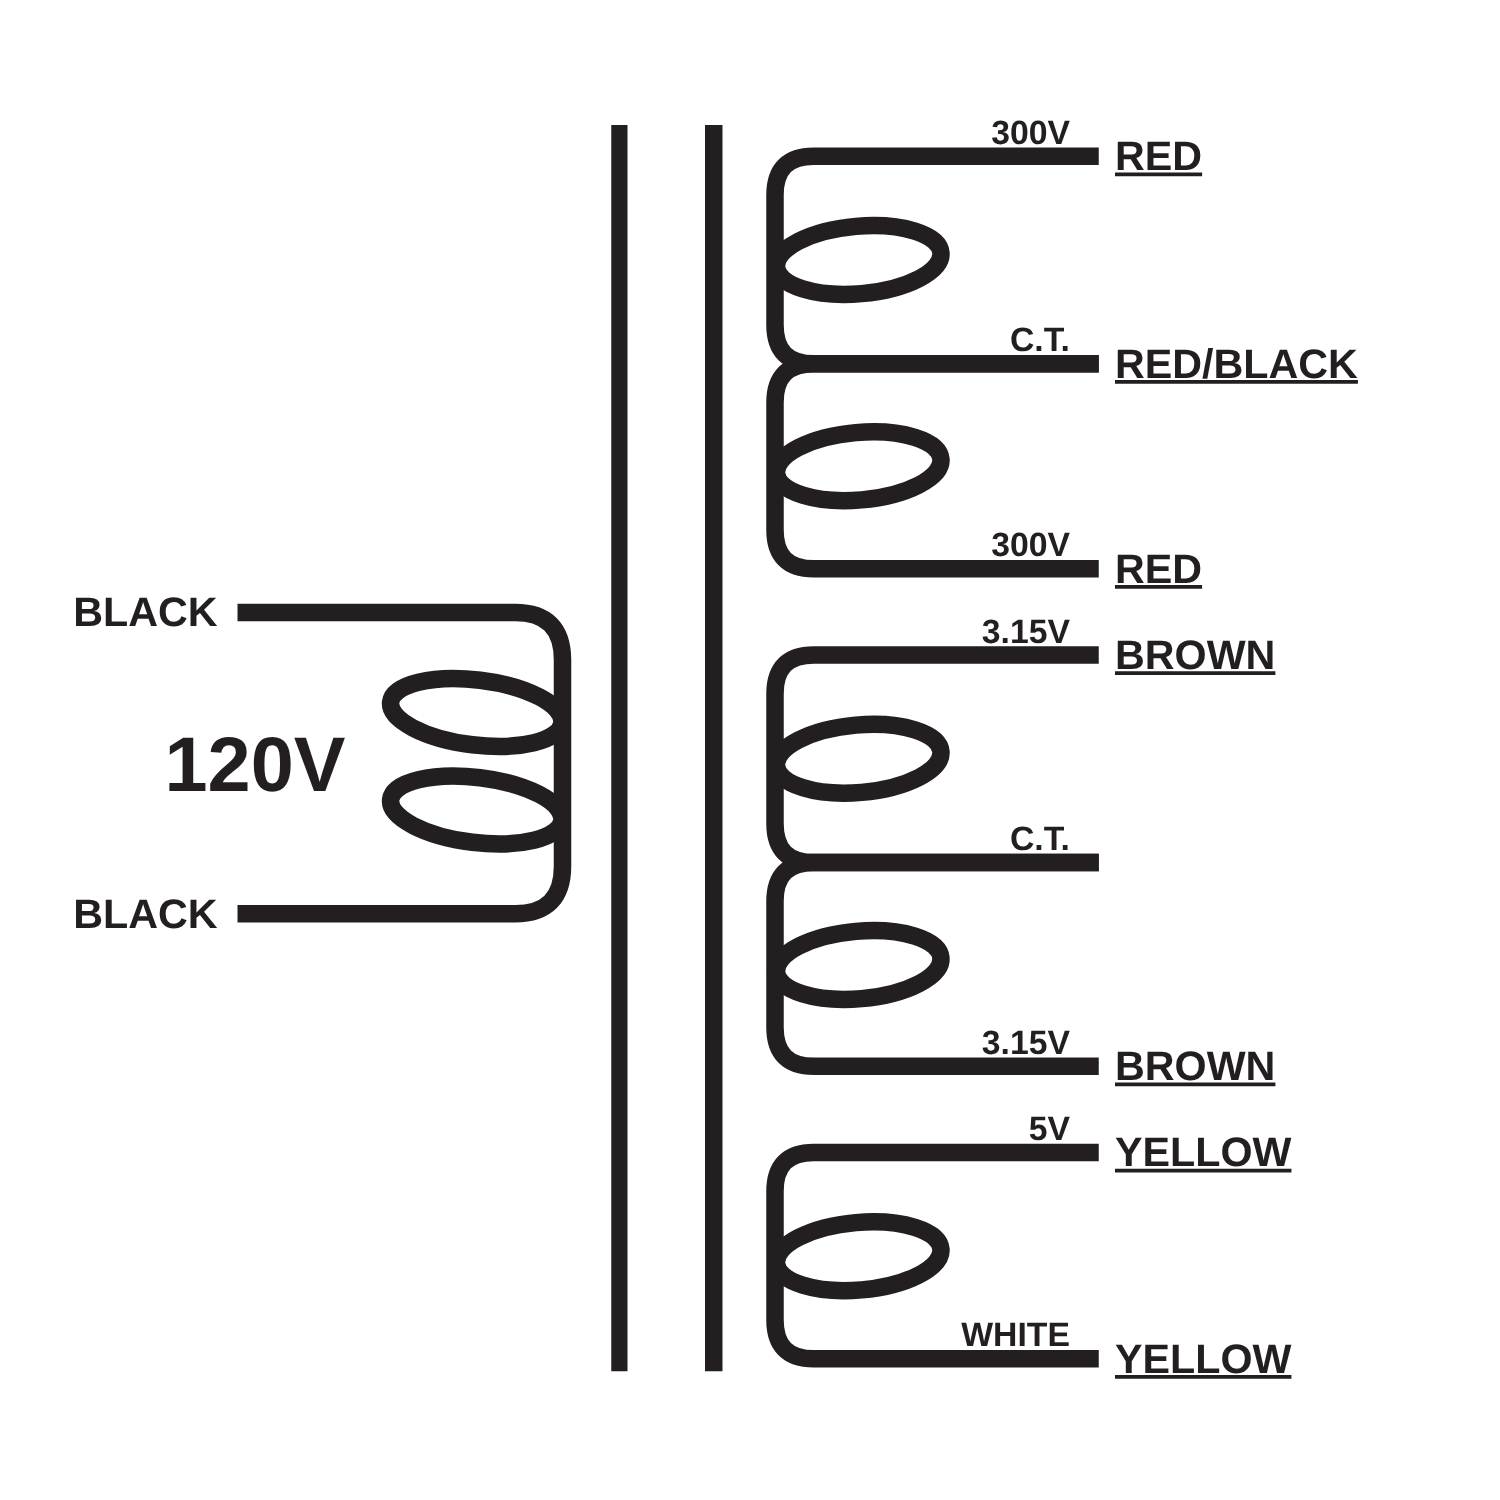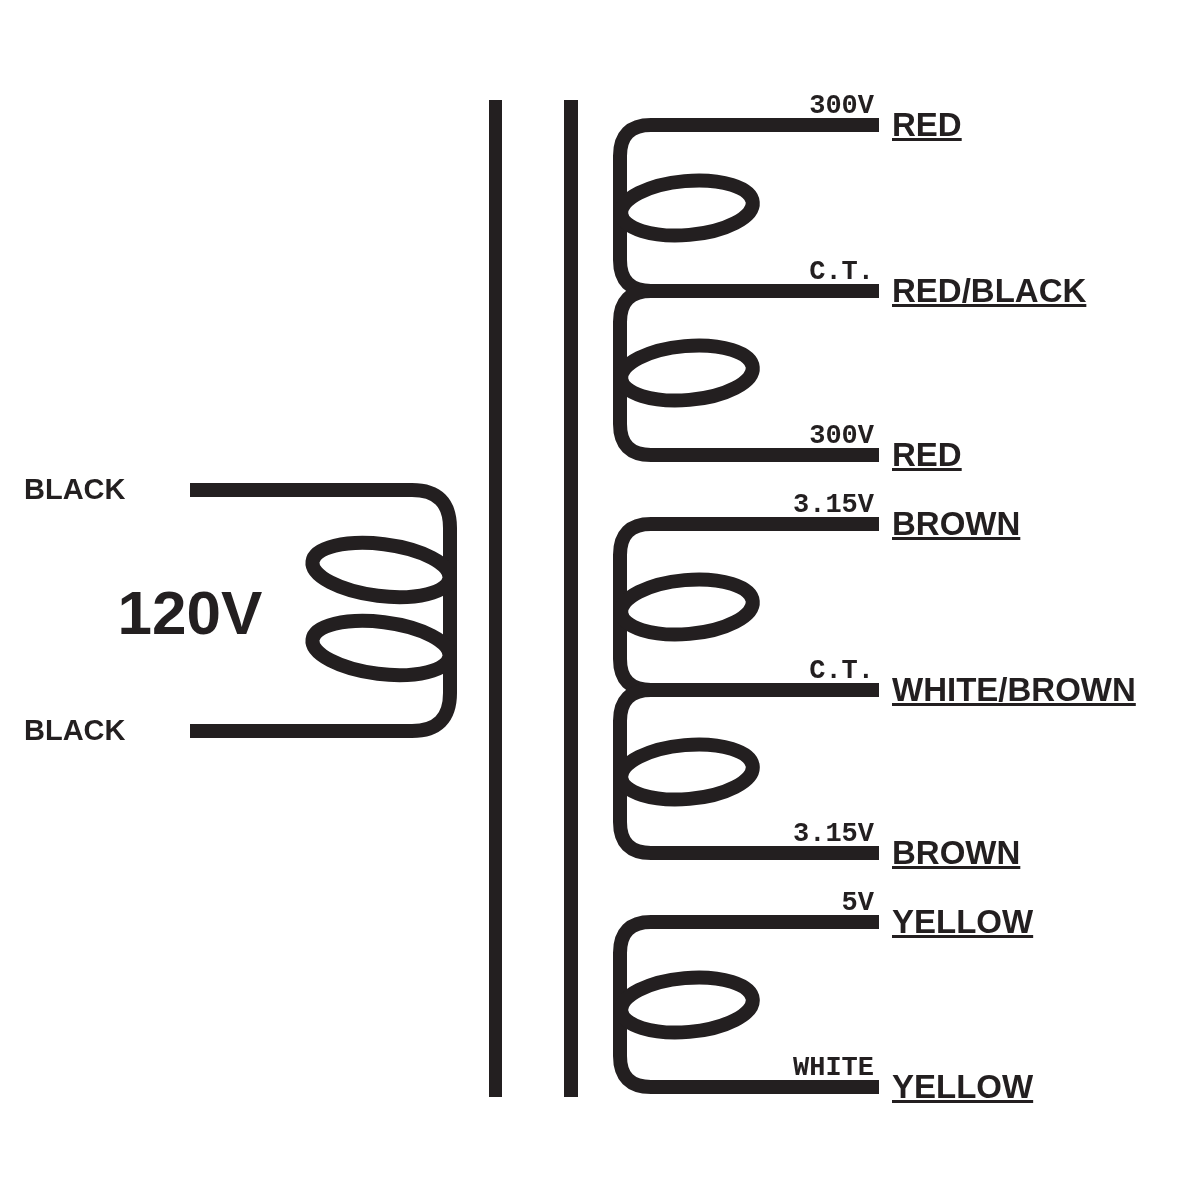--- a/index.html
+++ b/index.html
@@ -12,33 +12,33 @@
   }
   #wires{position:absolute;left:0;top:0;}
   .lbl{
     position:absolute;
     color:#231f20;
     font-weight:bold;
     white-space:nowrap;
   }
   .tap{            
     font-size:27px;line-height:27px;
-    right:326px;text-align:center;font-family:Liberation Mono, monospace;
+    right:344px;text-align:center;
   }
   .wire{           
     font-size:33px;line-height:33px;
     left:892px;text-align:left;text-decoration:underline;
   }
   .pri{            
-    font-size:29px;line-height:33px;
-    left:24px;width:130px;
+    font-size:33px;line-height:33px;
+    left:44px;width:130px;text-align:right;
   }
   .volt-big{
     font-size:62px;line-height:62px;
-    left:90px;width:200px;text-align:center;
+    left:104px;width:200px;text-align:center;
   }
 </style>
 </head>
 <body>
 
 <div id="canvas">
 
   <svg id="wires" width="1200" height="1200" viewBox="0 0 1200 1200">
     <g stroke="#231f20" fill="none">
 
@@ -74,21 +74,20 @@
 
   <div class="lbl wire" style="top:108px;">RED</div>
   <div class="lbl wire" style="top:274px;">RED/BLACK</div>
   <div class="lbl wire" style="top:438px;">RED</div>
 
   <div class="lbl tap" style="top:492px;">3.15V</div>
   <div class="lbl tap" style="top:658px;">C.T.</div>
   <div class="lbl tap" style="top:821px;">3.15V</div>
 
   <div class="lbl wire" style="top:507px;">BROWN</div>
-  <div class="lbl wire" style="top:673px;">WHITE/BROWN</div>
   <div class="lbl wire" style="top:836px;">BROWN</div>
 
   <div class="lbl tap" style="top:890px;margin-left:39px;">5V</div>
   <div class="lbl tap" style="top:1055px;">WHITE</div>
 
   <div class="lbl wire" style="top:905px;">YELLOW</div>
   <div class="lbl wire" style="top:1070px;">YELLOW</div>
 
 </div>
 

